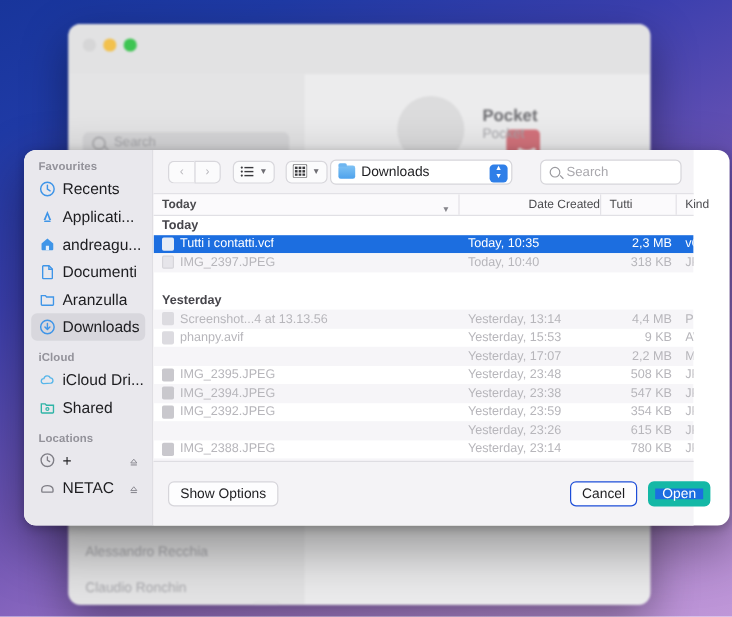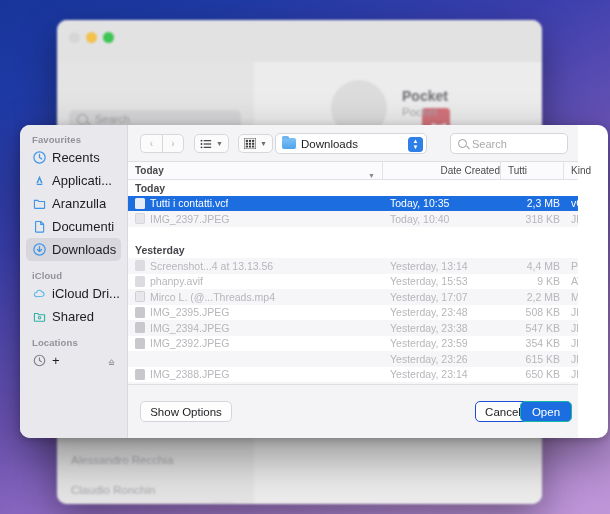--- a/index.html
+++ b/index.html
@@ -236,22 +236,22 @@
   }
   #btn-show-options {
     left: 12px; width: 92px; background: #fdfdfe;
     border: 1px solid #d6d5da; color: #1d1d20;
   }
   #btn-cancel {
     left: 347px; width: 56px; background: #fdfdfe;
     border: 1px solid #1d4ed8; color: #1d1d20;
   }
   #btn-open {
-    left: 392px; width: 52px; background: #1c6ee0;
-    border: 1px solid #14b8a6; color: #fff;
+    left: 412px; width: 52px; background: #1c6ee0;
+    border: 6px solid #14b8a6; color: #fff;
   }
 </style>
 </head>
 <body>
 
 <div id="desktop">
 
   <div id="pocket-window">
     <div id="pocket-titlebar">
       <div class="tl red"></div>
@@ -301,34 +301,43 @@
           <svg width="15" height="15" viewBox="0 0 16 16">
               <path d="M8 3l3.4 8H9.6L8 6.6 6.4 11H4.6z" fill="#3f95e8"></path>
               <rect x="5" y="11.4" width="6" height="1.5" rx=".7" fill="#3f95e8"></rect>
             </svg>
         </span>
         <span class="sb-label">Applicati...</span>
       </div>
       <div class="sb-item">
         <span class="sb-ico">
           <svg width="15" height="15" viewBox="0 0 16 16">
-              <path d="M2.6 4.6h3.6l1.1 1.3h6.1v6.6a.7.7 0 0 1-.7.7H3.3a.7.7 0 0 1-.7-.7z" fill="none" stroke="#3f95e8" stroke-width="1.2"></path>
-            </svg>
-        </span>
-        <span class="sb-label">Aranzulla</span>
+              <path d="M8 3l5.2 4.3v5.2a.8.8 0 0 1-.8.8H3.6a.8.8 0 0 1-.8-.8V7.3z" fill="#3f95e8"></path>
+              <rect x="6.6" y="9.4" width="2.8" height="3.9" fill="#fff" opacity=".85"></rect>
+            </svg>
+        </span>
+        <span class="sb-label">andreagu...</span>
       </div>
       <div class="sb-item">
         <span class="sb-ico">
           <svg width="15" height="15" viewBox="0 0 16 16">
               <path d="M4.4 2.6h5l3 3v7.8a.6.6 0 0 1-.6.6H4.4a.6.6 0 0 1-.6-.6V3.2a.6.6 0 0 1 .6-.6z" fill="none" stroke="#3f95e8" stroke-width="1.2"></path>
               <path d="M9.3 2.7v3h3" fill="none" stroke="#3f95e8" stroke-width="1.2"></path>
             </svg>
         </span>
         <span class="sb-label">Documenti</span>
       </div>
+      <div class="sb-item">
+        <span class="sb-ico">
+          <svg width="15" height="15" viewBox="0 0 16 16">
+              <path d="M2.6 4.6h3.6l1.1 1.3h6.1v6.6a.7.7 0 0 1-.7.7H3.3a.7.7 0 0 1-.7-.7z" fill="none" stroke="#3f95e8" stroke-width="1.2"></path>
+            </svg>
+        </span>
+        <span class="sb-label">Aranzulla</span>
+      </div>
       <div class="sb-item selected">
         <span class="sb-ico">
           <svg width="15" height="15" viewBox="0 0 16 16">
               <circle cx="8" cy="8" r="6" fill="none" stroke="#3f95e8" stroke-width="1.3"></circle>
               <path d="M8 4.8v5.2M5.8 8L8 10.2 10.2 8" fill="none" stroke="#3f95e8" stroke-width="1.3" stroke-linecap="round" stroke-linejoin="round"></path>
             </svg>
         </span>
         <span class="sb-label">Downloads</span>
       </div>
 
@@ -353,20 +362,34 @@
 
       <div class="sb-header">Locations</div>
       <div class="sb-item">
         <span class="sb-ico">
           <svg width="15" height="15" viewBox="0 0 16 16">
               <circle cx="8" cy="8" r="5.6" fill="none" stroke="#7f7e86" stroke-width="1.2"></circle>
               <path d="M8 5v3l2 1.3" fill="none" stroke="#7f7e86" stroke-width="1.2" stroke-linecap="round"></path>
             </svg>
         </span>
         <span class="sb-label">+</span>
+        <span class="sb-eject">
+          <svg width="9" height="9" viewBox="0 0 12 12">
+              <path d="M6 2.2l3.4 4.2H2.6z" fill="none" stroke="#8b8a92" stroke-width="1.1" stroke-linejoin="round"></path>
+              <rect x="2.6" y="8" width="6.8" height="1.2" fill="#8b8a92"></rect>
+            </svg>
+        </span>
+      </div>
+      <div class="sb-item">
+        <span class="sb-ico">
+          <svg width="15" height="15" viewBox="0 0 16 16">
+              <path d="M3 9.4a5 3.4 0 0 1 10 0v1.6a.8.8 0 0 1-.8.8H3.8a.8.8 0 0 1-.8-.8z" fill="none" stroke="#7f7e86" stroke-width="1.2"></path>
+            </svg>
+        </span>
+        <span class="sb-label">NETAC</span>
         <span class="sb-eject">
           <svg width="9" height="9" viewBox="0 0 12 12">
               <path d="M6 2.2l3.4 4.2H2.6z" fill="none" stroke="#8b8a92" stroke-width="1.1" stroke-linejoin="round"></path>
               <rect x="2.6" y="8" width="6.8" height="1.2" fill="#8b8a92"></rect>
             </svg>
         </span>
       </div>
 
     </div>
 
@@ -483,24 +506,20 @@
           <span class="fr-name">
             <span class="fr-ico doc"></span>
             <span class="fr-text">phanpy.avif</span>
           </span>
           <span class="fr-date">Yesterday, 15:53</span>
           <span class="fr-size">9 KB</span>
           <span class="fr-kind">AV1 Im...Format</span>
 
         </div>
         <div class="file-row alt">
-          <span class="fr-name">
-            <span class="fr-ico movie"></span>
-            <span class="fr-text">Mirco L. (@...Threads.mp4</span>
-          </span>
           <span class="fr-date">Yesterday, 17:07</span>
           <span class="fr-size">2,2 MB</span>
           <span class="fr-kind">MPEG-4 movie</span>
 
         </div>
         <div class="file-row">
           <span class="fr-name">
             <span class="fr-ico"></span>
             <span class="fr-text">IMG_2395.JPEG</span>
           </span>
@@ -534,21 +553,21 @@
           <span class="fr-size">615 KB</span>
           <span class="fr-kind">JPEG image</span>
 
         </div>
         <div class="file-row">
           <span class="fr-name">
             <span class="fr-ico"></span>
             <span class="fr-text">IMG_2388.JPEG</span>
           </span>
           <span class="fr-date">Yesterday, 23:14</span>
-          <span class="fr-size">650 KB</span>
+          <span class="fr-size">780 KB</span>
           <span class="fr-kind">JPEG image</span>
 
         </div>
         <div class="file-row alt">
           <span class="fr-name">
 
             <span class="fr-text">IMG_2384.JPEG</span>
           </span>
           <span class="fr-date">Yesterday, 23:12</span>
           <span class="fr-size">395 KB</span>

